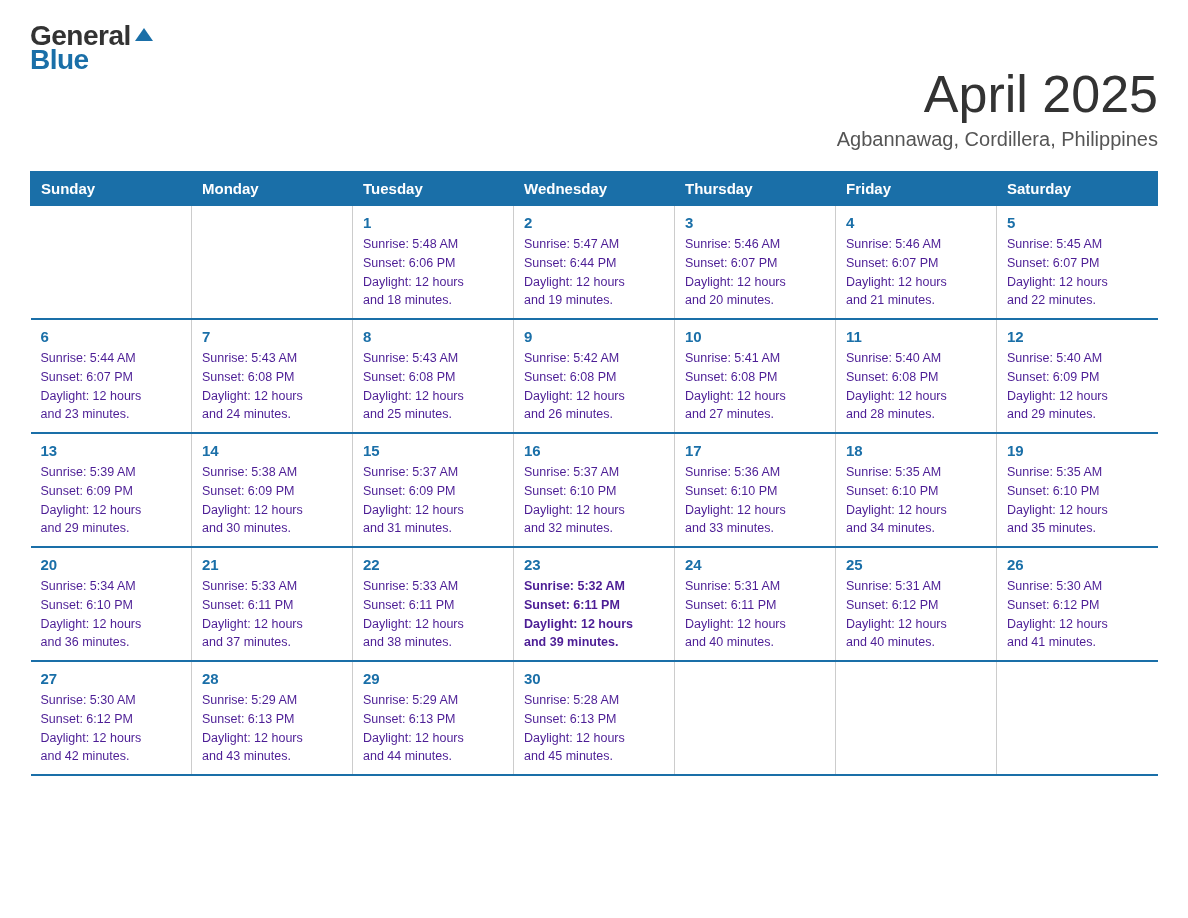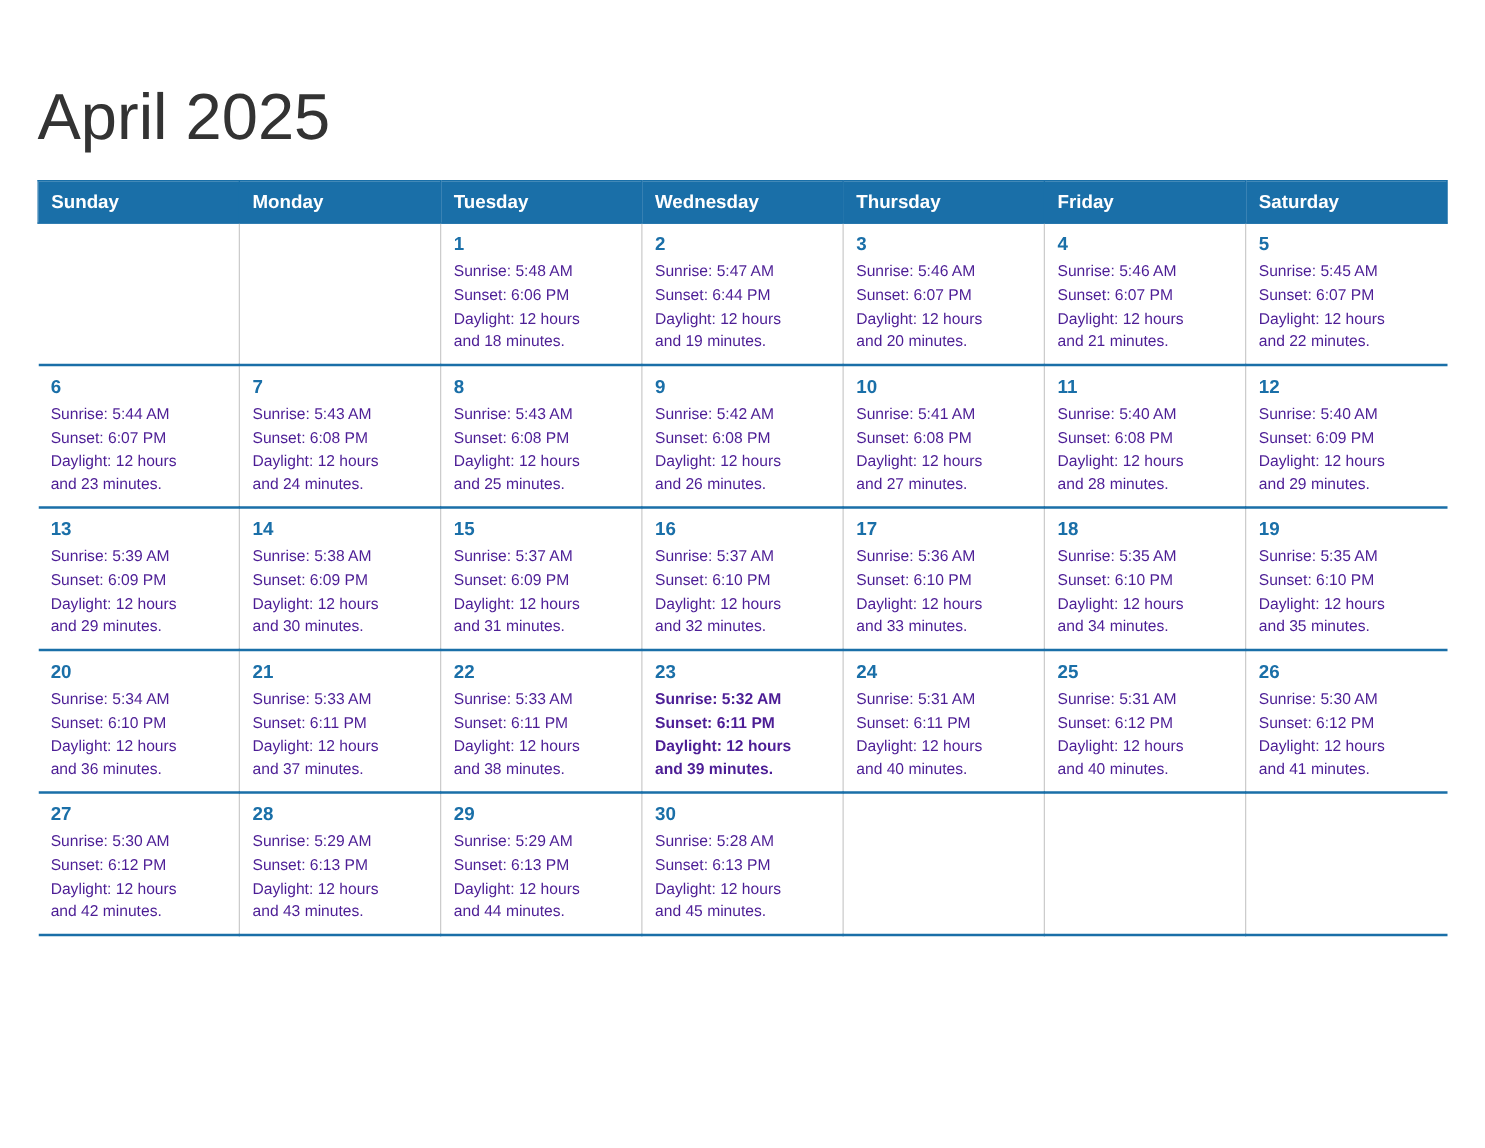--- a/index.html
+++ b/index.html
@@ -96,22 +96,30 @@
       line-height: 1.5;
     }
     .empty-cell {
       background: #fff;
     }
   </style>
 </head>
 <body>
 
 <div class="header-area">
+  <div class="logo">
+    <div class="logo-line">
+      <span class="logo-general">General</span>
+      <span style="display:inline-block;width:0;height:0;border-left:9px solid transparent;border-right:9px solid transparent;border-bottom:13px solid #1a6fa8;margin-left:4px;margin-bottom:4px;"></span>
+    </div>
+    <span class="logo-blue">Blue</span>
+  </div>
   <div class="title-area">
     <div class="calendar-title">April 2025</div>
+    <div class="calendar-subtitle">Agbannawag, Cordillera, Philippines</div>
   </div>
 </div>
 
 <table>
   <thead>
     <tr>
     <th>Sunday</th>
         <th>Monday</th>
         <th>Tuesday</th>
         <th>Wednesday</th>

